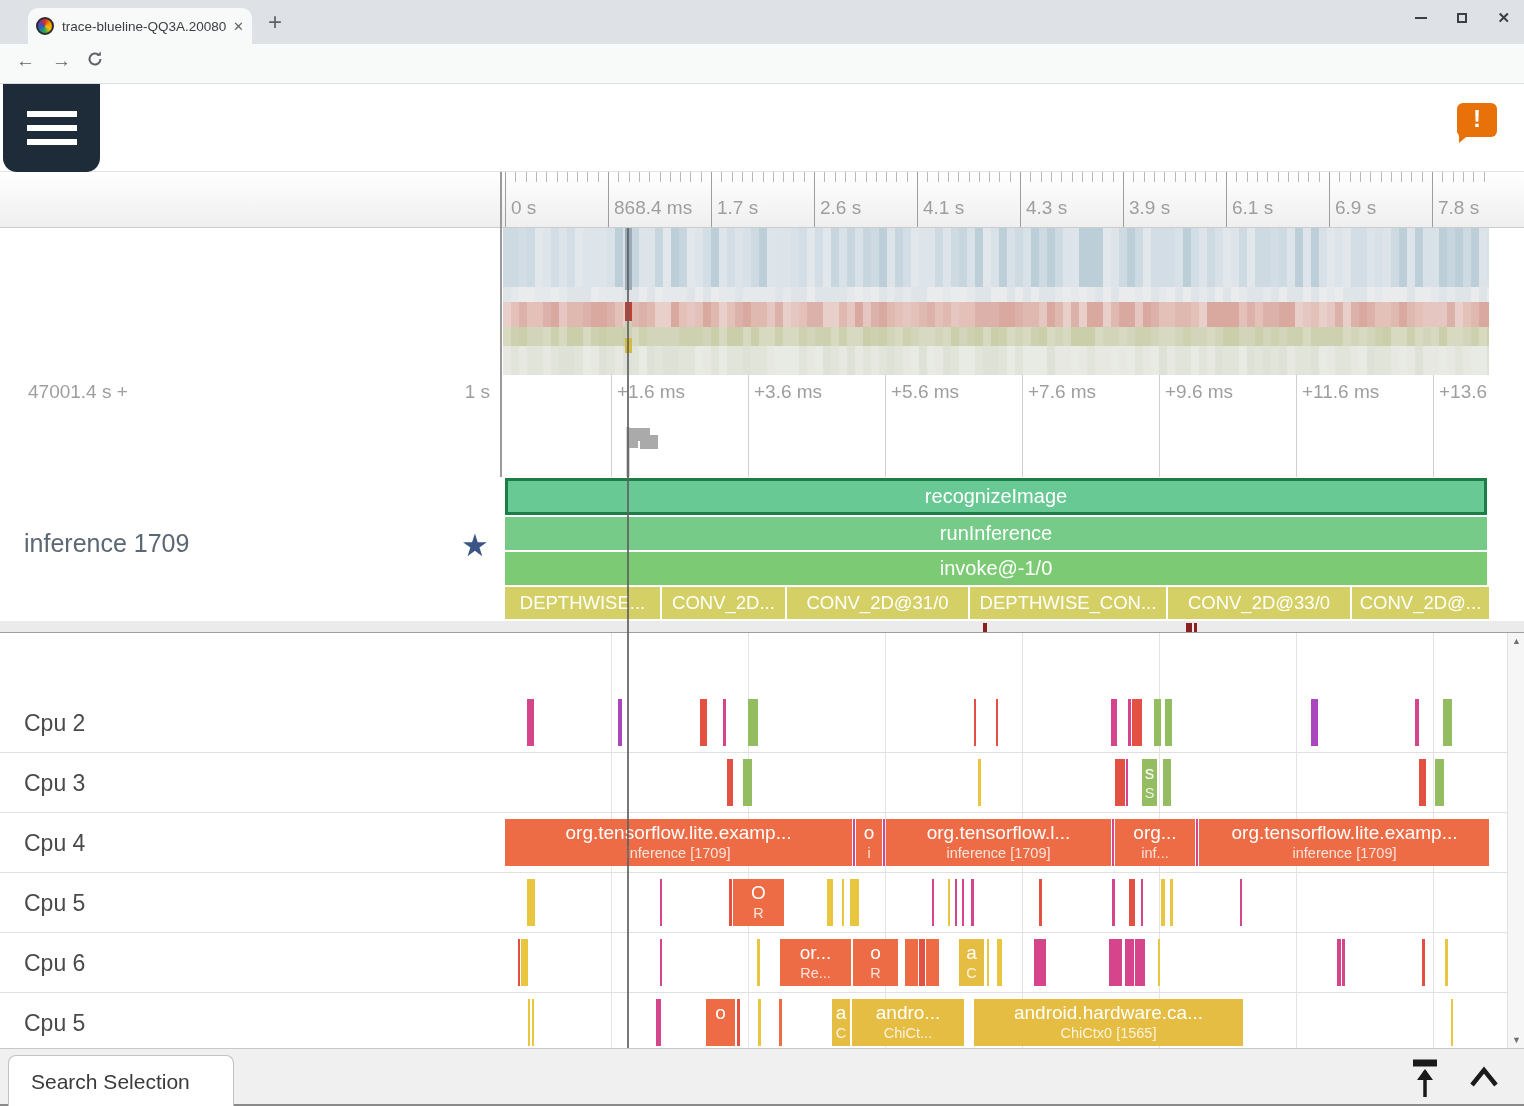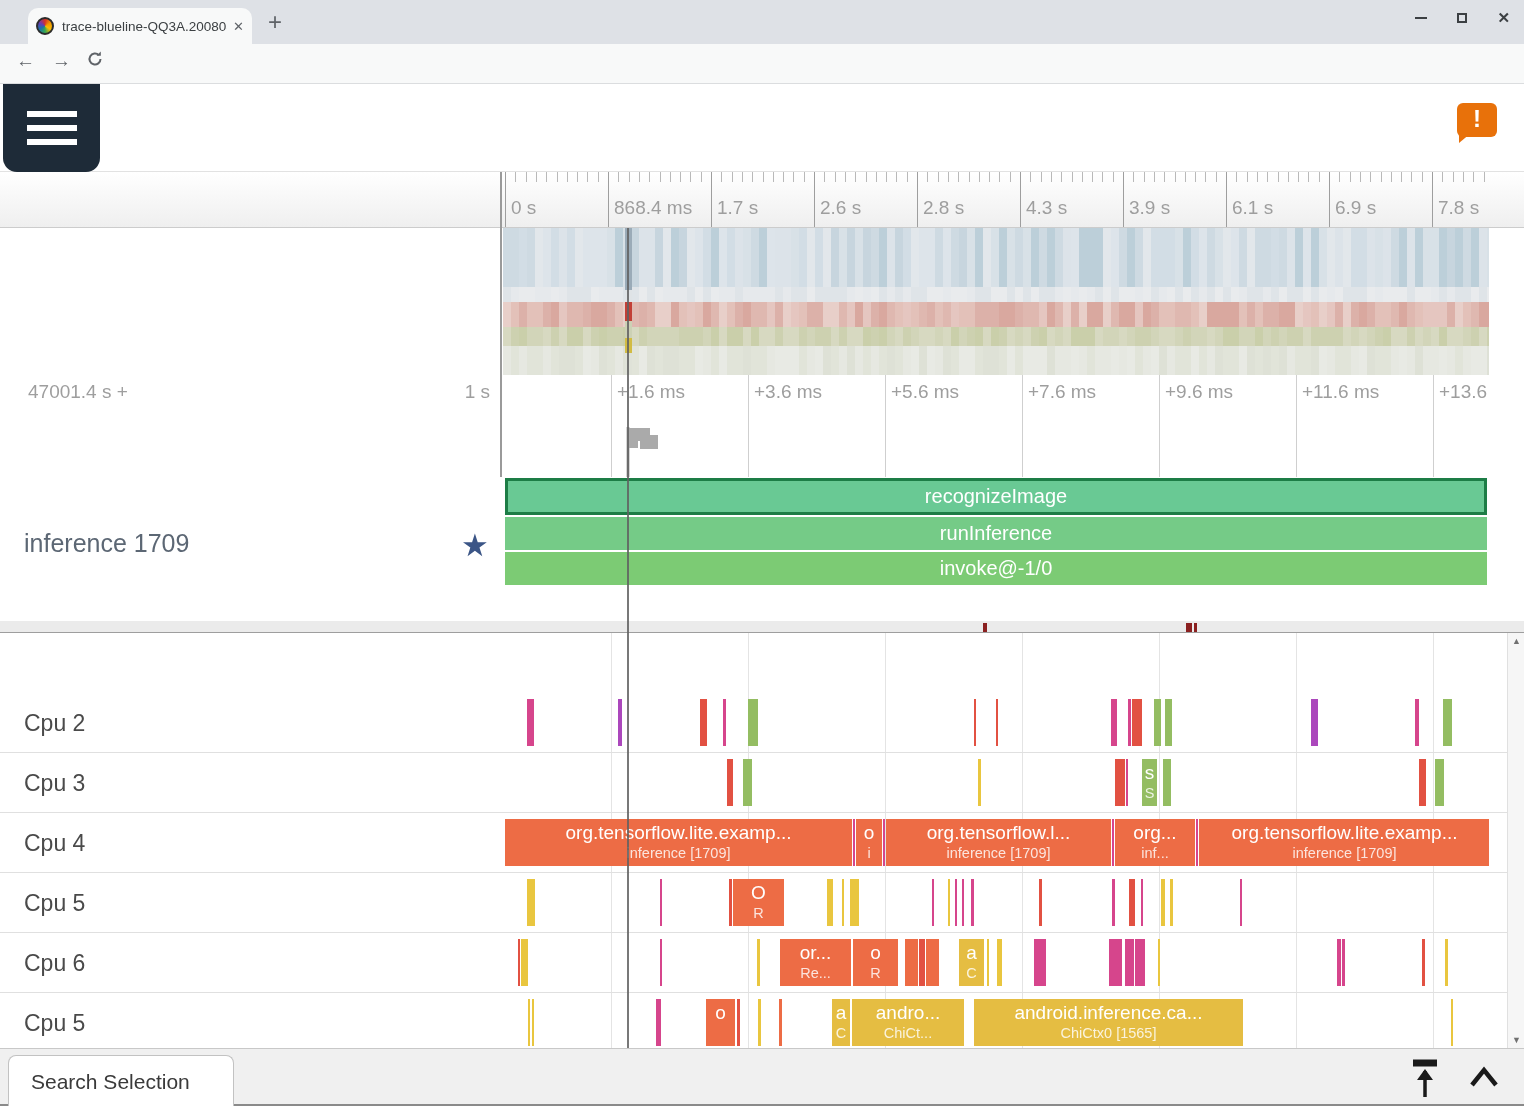--- a/index.html
+++ b/index.html
@@ -256,21 +256,21 @@
       <div class="rtick major" style="left: 1432px; height: 55px;"></div>
       <div class="rtick" style="left: 1442.3px; height: 10px;"></div>
       <div class="rtick" style="left: 1452.6px; height: 10px;"></div>
       <div class="rtick" style="left: 1462.9px; height: 10px;"></div>
       <div class="rtick" style="left: 1473.2px; height: 10px;"></div>
       <div class="rtick" style="left: 1483.5px; height: 10px;"></div>
       <div class="rlabel" style="left: 511px;">0 s</div>
       <div class="rlabel" style="left: 614px;">868.4 ms</div>
       <div class="rlabel" style="left: 717px;">1.7 s</div>
       <div class="rlabel" style="left: 820px;">2.6 s</div>
-      <div class="rlabel" style="left: 923px;">2.8 s</div>
+      <div class="rlabel" style="left: 923px;">4.1 s</div>
       <div class="rlabel" style="left: 1026px;">4.3 s</div>
       <div class="rlabel" style="left: 1129px;">3.9 s</div>
       <div class="rlabel" style="left: 1232px;">6.1 s</div>
       <div class="rlabel" style="left: 1335px;">6.9 s</div>
       <div class="rlabel" style="left: 1438px;">7.8 s</div>
     </div>
 
   <div id="minimap">
       <div class="mmcol" style="left: 0px; width: 8px;">
         <div class="mmseg" style="top: 0px; height: 59px; background: rgb(206, 218, 226);"></div>
@@ -1181,20 +1181,28 @@
     <span id="pt-label">inference 1709</span>
     <span id="pt-star">★</span>
   <div class="prow" style="top: 0px; height: 39px;">
         <div class="pslice" style="background: rgb(105, 201, 148); border: 3px solid rgb(29, 125, 70);">recognizeImage</div>
       </div>
       <div class="prow" style="top: 39px; height: 35px;">
         <div class="pslice" style="background: rgb(117, 203, 135);">runInference</div>
       </div>
       <div class="prow" style="top: 74px; height: 35px;">
         <div class="pslice" style="background: rgb(124, 203, 116);">invoke@-1/0</div>
+      </div>
+      <div class="prow" style="top: 109px; height: 35px;">
+        <div class="op" style="left: 2px; width: 155px; background: rgb(213, 208, 102);">DEPTHWISE...</div>
+        <div class="op" style="left: 159px; width: 123px; background: rgb(213, 208, 102);">CONV_2D...</div>
+        <div class="op" style="left: 284px; width: 181px; background: rgb(213, 208, 102);">CONV_2D@31/0</div>
+        <div class="op" style="left: 467px; width: 196px; background: rgb(213, 208, 102);">DEPTHWISE_CON...</div>
+        <div class="op" style="left: 665px; width: 182px; background: rgb(213, 208, 102);">CONV_2D@33/0</div>
+        <div class="op" style="left: 849px; width: 137px; background: rgb(213, 208, 102);">CONV_2D@...</div>
       </div>
     </div>
 
   <div id="sep">
       <div class="sepmark" style="left: 983px; width: 4px; background: rgb(139, 32, 32);"></div>
       <div class="sepmark" style="left: 1186px; width: 6px; background: rgb(139, 32, 32);"></div>
       <div class="sepmark" style="left: 1194px; width: 3px; background: rgb(139, 32, 32);"></div>
     </div>
 
   <div id="cpuarea">
@@ -1348,21 +1356,21 @@
           <div class="cslice" style="left: 276px; width: 3px; background: rgb(237, 108, 69);"></div>
           <div class="cslice" style="left: 329px; width: 18px; background: rgb(229, 189, 66);">
             <span class="tt">a</span>
             <span class="ss">C</span>
           </div>
           <div class="cslice" style="left: 349px; width: 112px; background: rgb(229, 189, 66);">
             <span class="tt">andro...</span>
             <span class="ss">ChiCt...</span>
           </div>
           <div class="cslice" style="left: 471px; width: 269px; background: rgb(229, 189, 66);">
-            <span class="tt">android.inference.ca...</span>
+            <span class="tt">android.hardware.ca...</span>
             <span class="ss">ChiCtx0 [1565]</span>
           </div>
           <div class="cslice" style="left: 948px; width: 2px; background: rgb(233, 198, 63);"></div>
         </div>
       </div>
     </div>
 
   <div id="vscroll">
     <span class="arr" style="top:3px">▲</span>
     <span class="arr" style="bottom:3px">▼</span>

